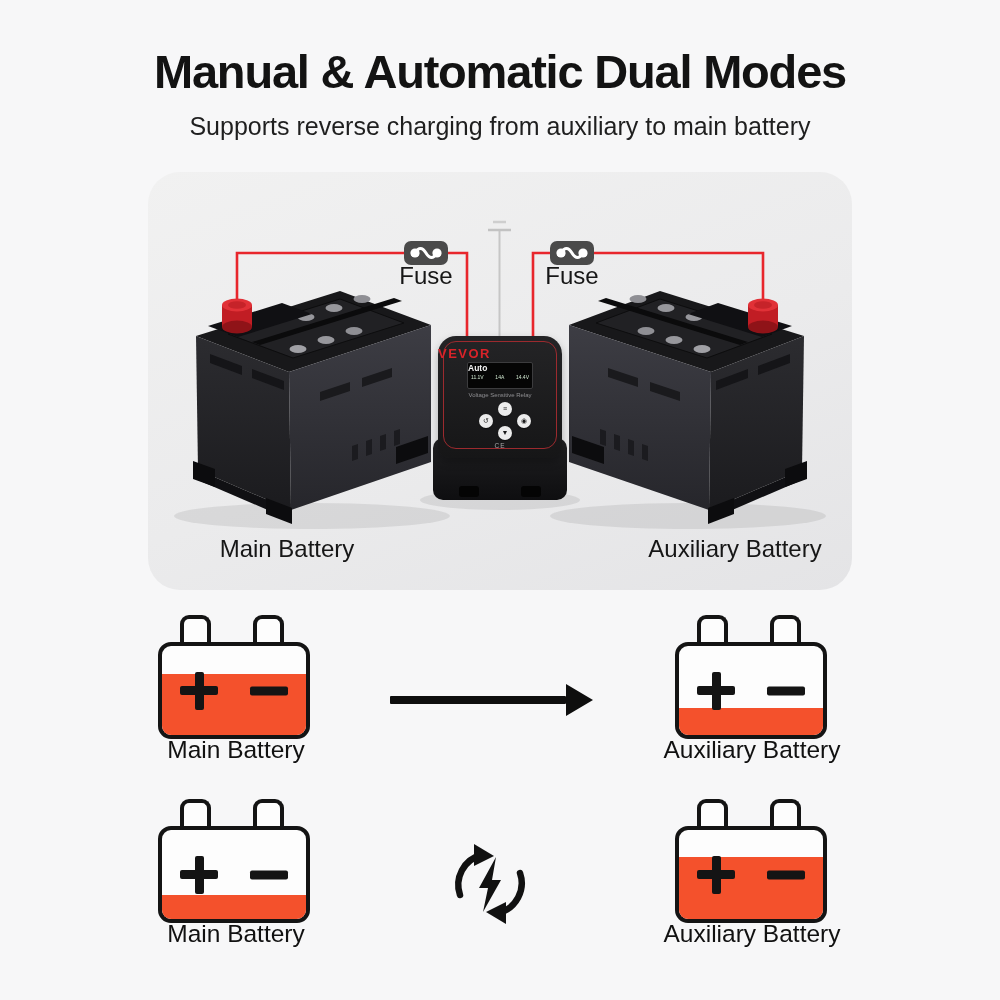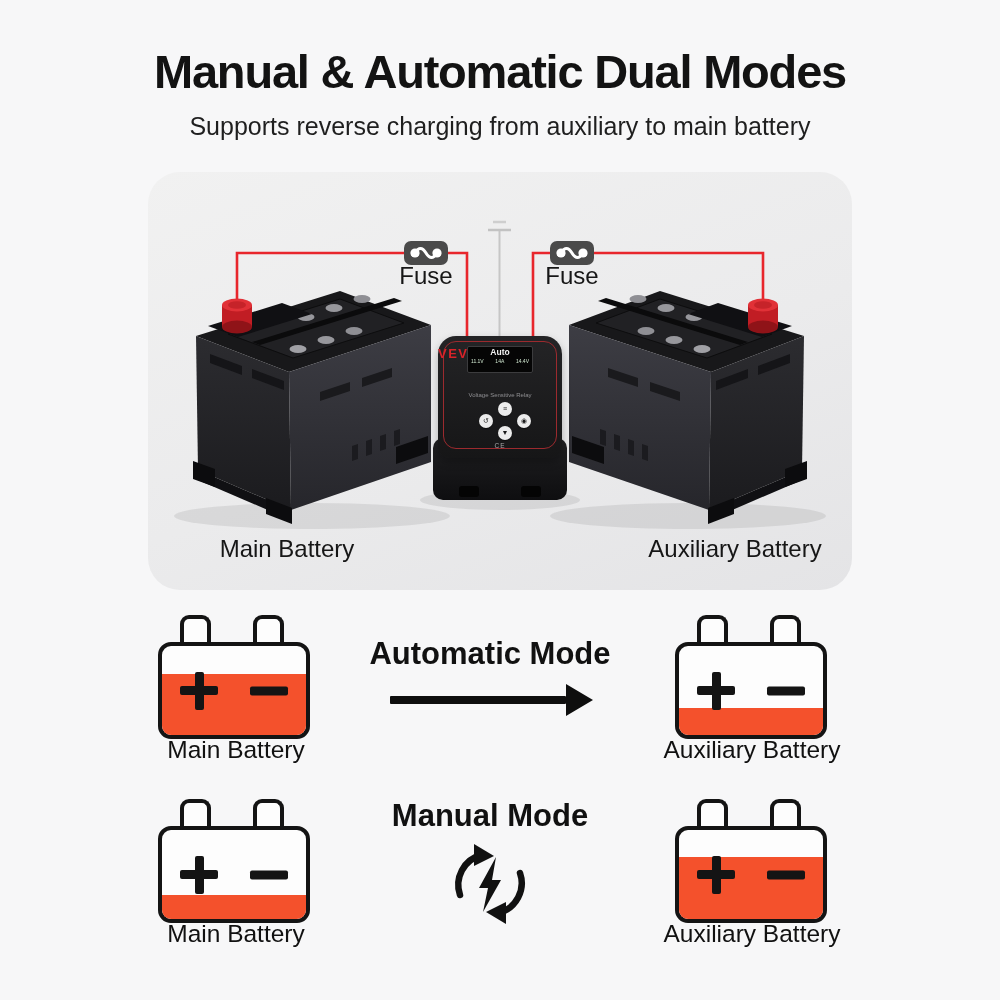--- a/index.html
+++ b/index.html
@@ -31,22 +31,22 @@
   .dev-base{position:absolute;left:0;right:0;bottom:0;height:62px;border-radius:10px;
     background:linear-gradient(180deg,#202022,#0e0e10);}
   .dev-foot{position:absolute;bottom:3px;width:20px;height:11px;border-radius:3px;background:#040404;}
   .dev-foot.f1{left:26px;} .dev-foot.f2{right:26px;}
   .dev-body{position:absolute;left:5px;right:5px;top:0;height:122px;border-radius:18px 18px 12px 12px;
     background:linear-gradient(180deg,#242426,#161617);box-shadow:0 4px 8px rgba(0,0,0,.25);}
   .dev-face{position:absolute;left:5px;top:5px;right:5px;height:108px;border:1.5px solid #9c2a2e;
     border-radius:13px;pointer-events:none;}
   .dev-brand{position:absolute;left:0;width:100%;top:10px;font-size:13px;font-weight:800;
     letter-spacing:1.5px;color:#d92329;}
-  .dev-screen{position:absolute;left:50%;top:10px;transform:translateX(-50%);width:66px;height:27px;
-    background:#050505;border:1px solid #3c3c3e;border-radius:2px;text-align:center;}
+  .dev-screen{position:absolute;left:50%;top:26px;transform:translateX(-50%);width:66px;height:27px;
+    background:#050505;border:1px solid #3c3c3e;border-radius:2px;text-align:left;}
   .dev-mode{font-size:8.5px;font-weight:700;color:#f2f2f2;line-height:11px;}
   .dev-vals{display:flex;justify-content:space-between;padding:0 3px;font-size:5px;color:#cfe6cf;line-height:6px;}
   .dev-name{position:absolute;left:0;width:100%;top:56px;font-size:6px;color:#8f8f92;text-align:center;}
   .dev-btn{position:absolute;width:14px;height:14px;border-radius:50%;background:#ececec;
     color:#1a1a1a;font-size:7px;line-height:14px;text-align:center;box-shadow:0 1px 1px rgba(0,0,0,.5);}
   .b-up{left:60px;top:66px;} .b-left{left:41px;top:78px;} .b-right{left:79px;top:78px;} .b-down{left:60px;top:90px;}
   .dev-cert{position:absolute;left:0;width:100%;top:106px;font-size:6.5px;color:#a9a9ab;
     text-align:center;letter-spacing:1px;}
 
   
@@ -191,24 +191,22 @@
       </div>
       <div class="dev-name">Voltage Sensitive Relay</div>
       <div class="dev-btn b-up">≡</div>
       <div class="dev-btn b-left">↺</div>
       <div class="dev-btn b-right">◉</div>
       <div class="dev-btn b-down">▼</div>
       <div class="dev-cert">CE</div>
     </div>
   </div>
 
-  <div class="abs ctr mode-title t-auto">Automatic Mode</div>
   <div class="abs arrow"></div>
 
-  <div class="abs ctr mode-title t-manual">Manual Mode</div>
   <svg class="abs" style="left:448px;top:842px" width="84" height="84" viewBox="-42 -42 84 84">
     <path d="M-30,11 A31,31 0 0 1 -9,-29" fill="none" stroke="#111" stroke-width="6.5" stroke-linecap="round"></path>
     <polygon points="-16,-40 4,-28 -16,-18" fill="#111"></polygon>
     <path d="M30,-11 A31,31 0 0 1 9,29" fill="none" stroke="#111" stroke-width="6.5" stroke-linecap="round"></path>
     <polygon points="16,40 -4,28 16,18" fill="#111"></polygon>
     <path d="M6,-27 L-11,4 L-2,4 L-7,28 L11,-4 L2,-4 Z" fill="#111"></path>
   </svg>
 
   <div class="abs bat bat-a">
     <div class="bat-terms">

